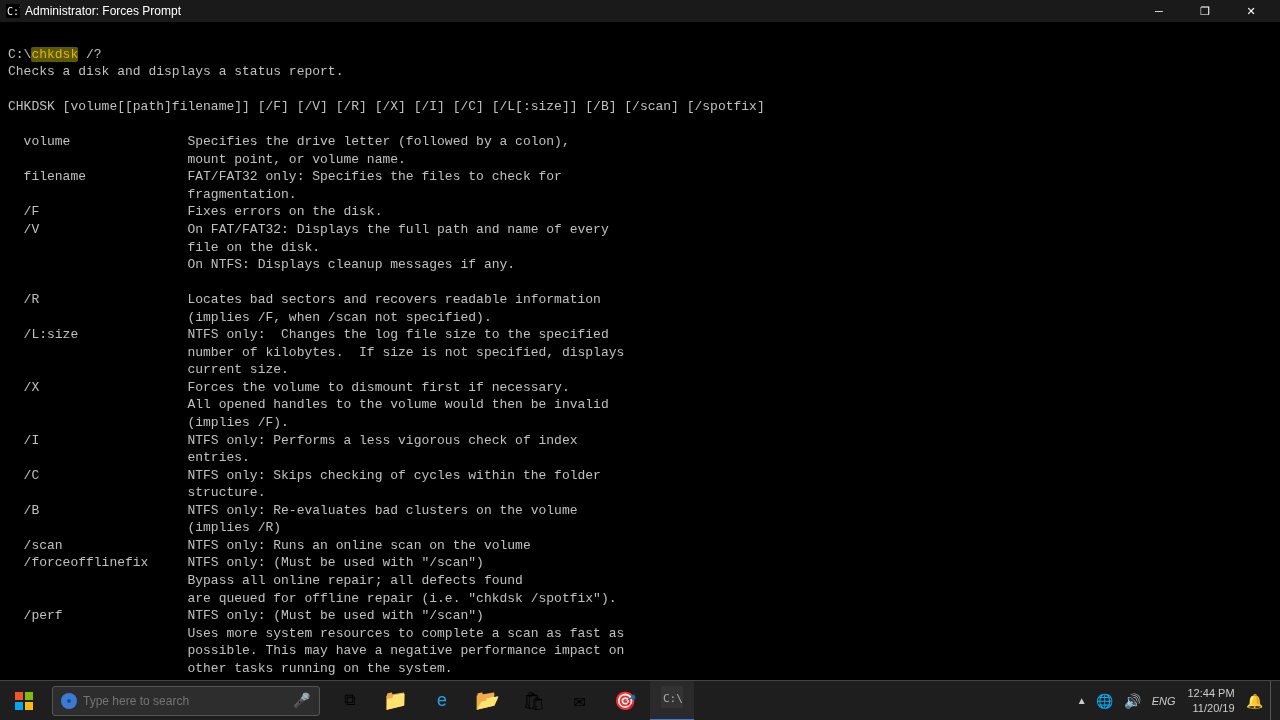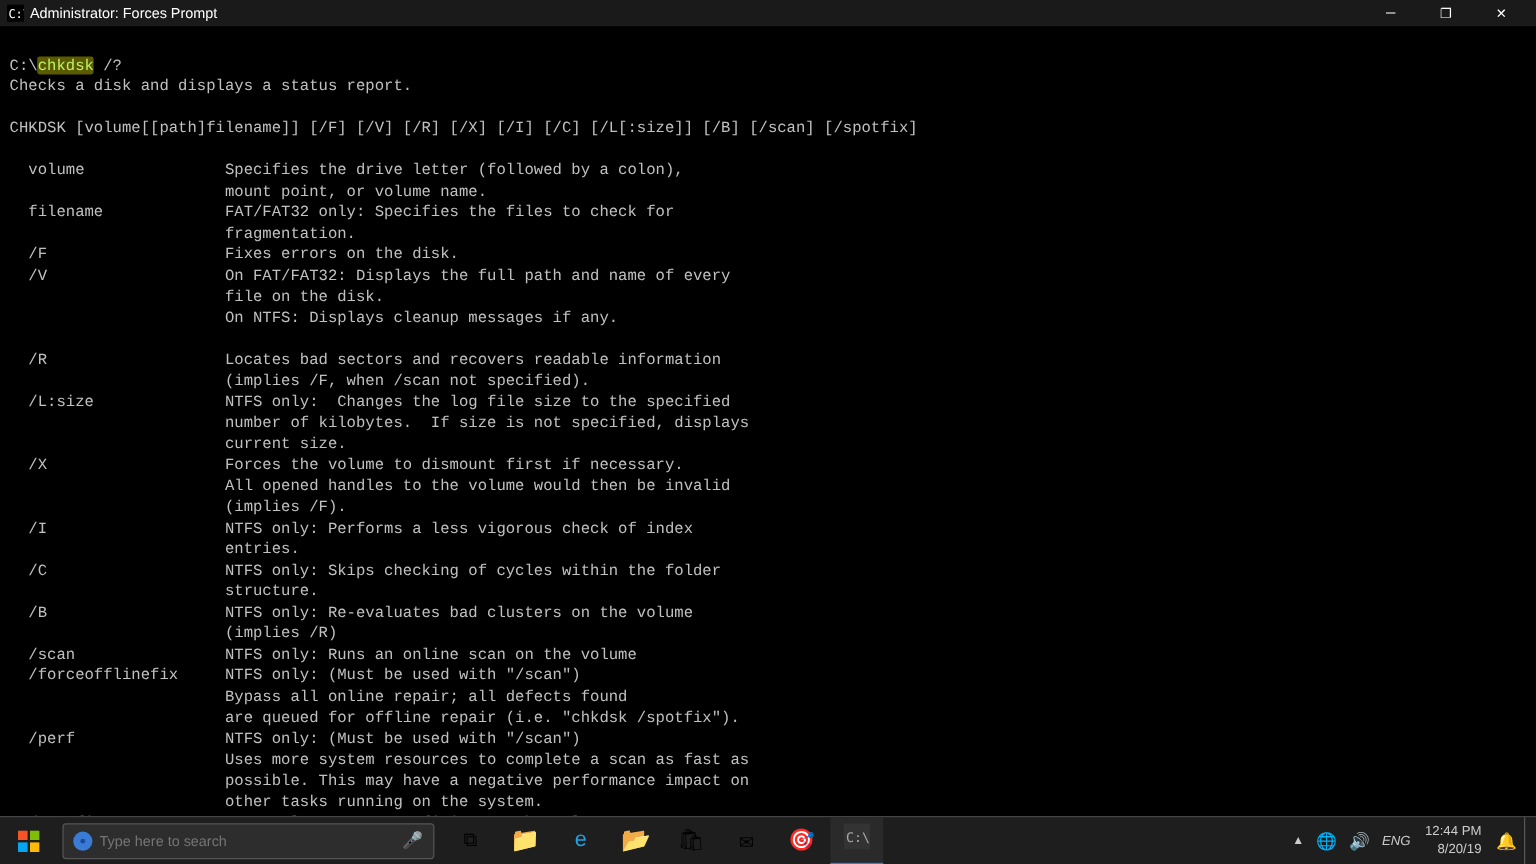--- a/index.html
+++ b/index.html
@@ -55,21 +55,21 @@
       line-height: 1.35;
       padding: 6px 8px;
       height: calc(720px - 22px - 40px);
       overflow: hidden;
       white-space: pre;
     }
 
     
     .cursor-highlight {
       background: #5a5a00;
-      color: #bef264;
+      color: #eab308;
       border-radius: 2px;
     }
 
     
     .taskbar {
       position: absolute;
       bottom: 0;
       left: 0;
       width: 1280px;
       height: 40px;
@@ -92,21 +92,21 @@
       width: 18px;
       height: 18px;
     }
     .taskbar-search {
       display: flex;
       align-items: center;
       background: #2d2d2d;
       border: 1px solid #555;
       border-radius: 3px;
       height: 30px;
-      width: 310px;
+      width: 268px;
       margin: 0 4px;
       padding: 0 8px;
       gap: 6px;
     }
     .search-circle {
       width: 16px;
       height: 16px;
       border-radius: 50%;
       background: #3a7bd5;
       display: flex;
@@ -325,21 +325,21 @@
     </div>
 
     <div class="taskbar-right-item">
       <span style="font-size:14px;">🔊</span>
     </div>
 
     <div class="taskbar-right-item lang-badge">ENG</div>
 
     <div class="time-date">
       <span>12:44 PM</span>
-      <span>8/20/19</span>
+      <span>11/20/19</span>
     </div>
 
     <div class="taskbar-right-item">
       <span style="font-size:14px;">🔔</span>
     </div>
 
     <div class="taskbar-right-item" style="width:6px; border-left:1px solid #555; padding:0;"></div>
   </div>
 </div>
 

